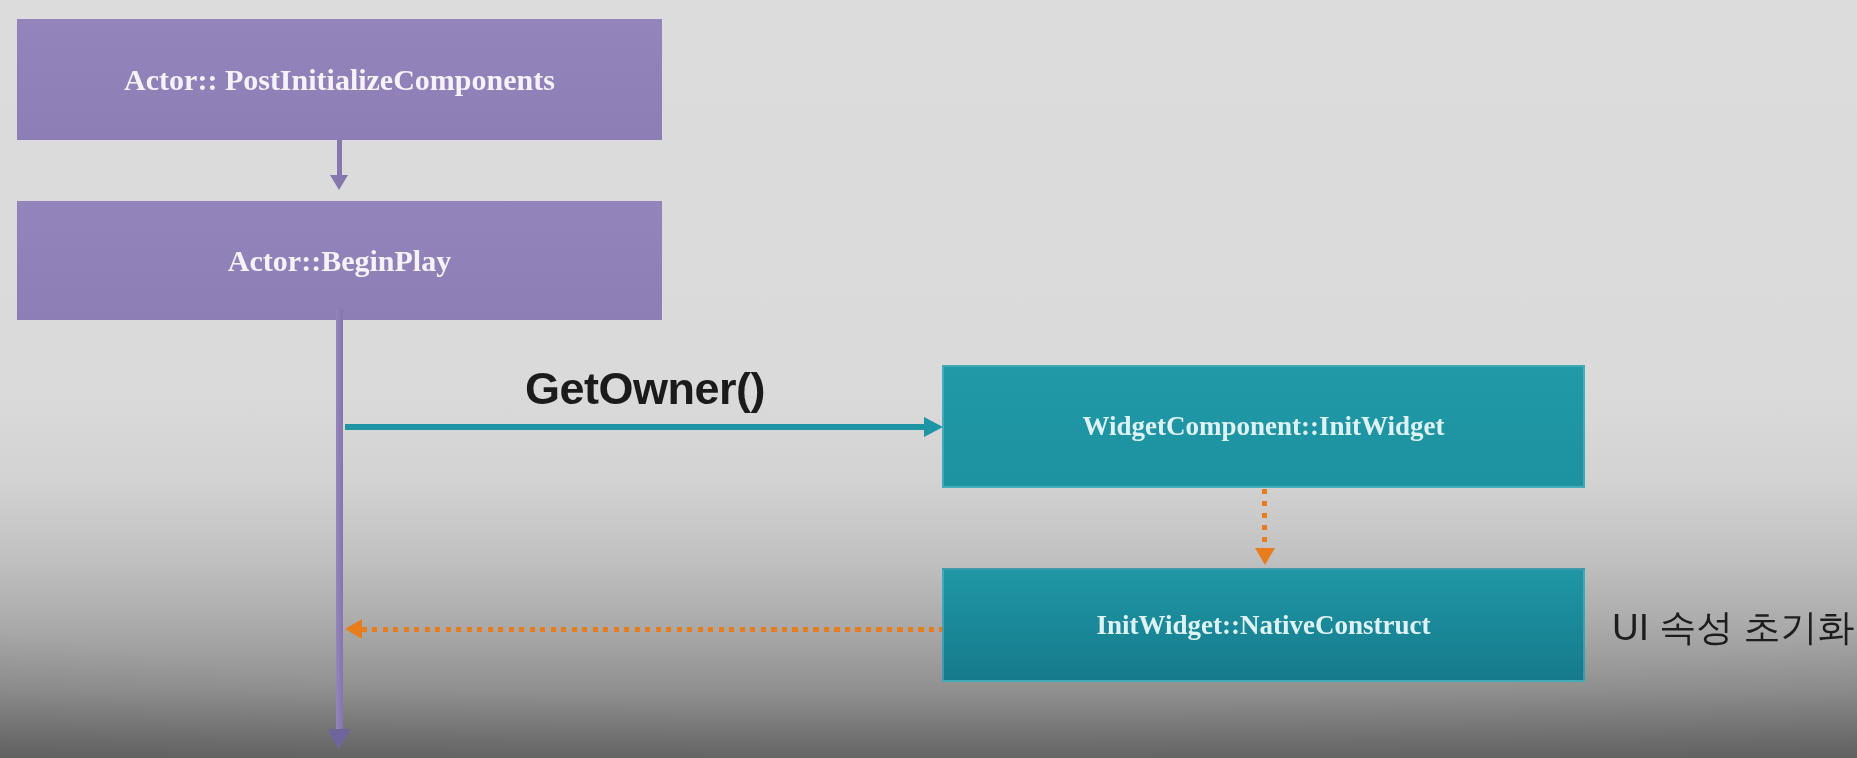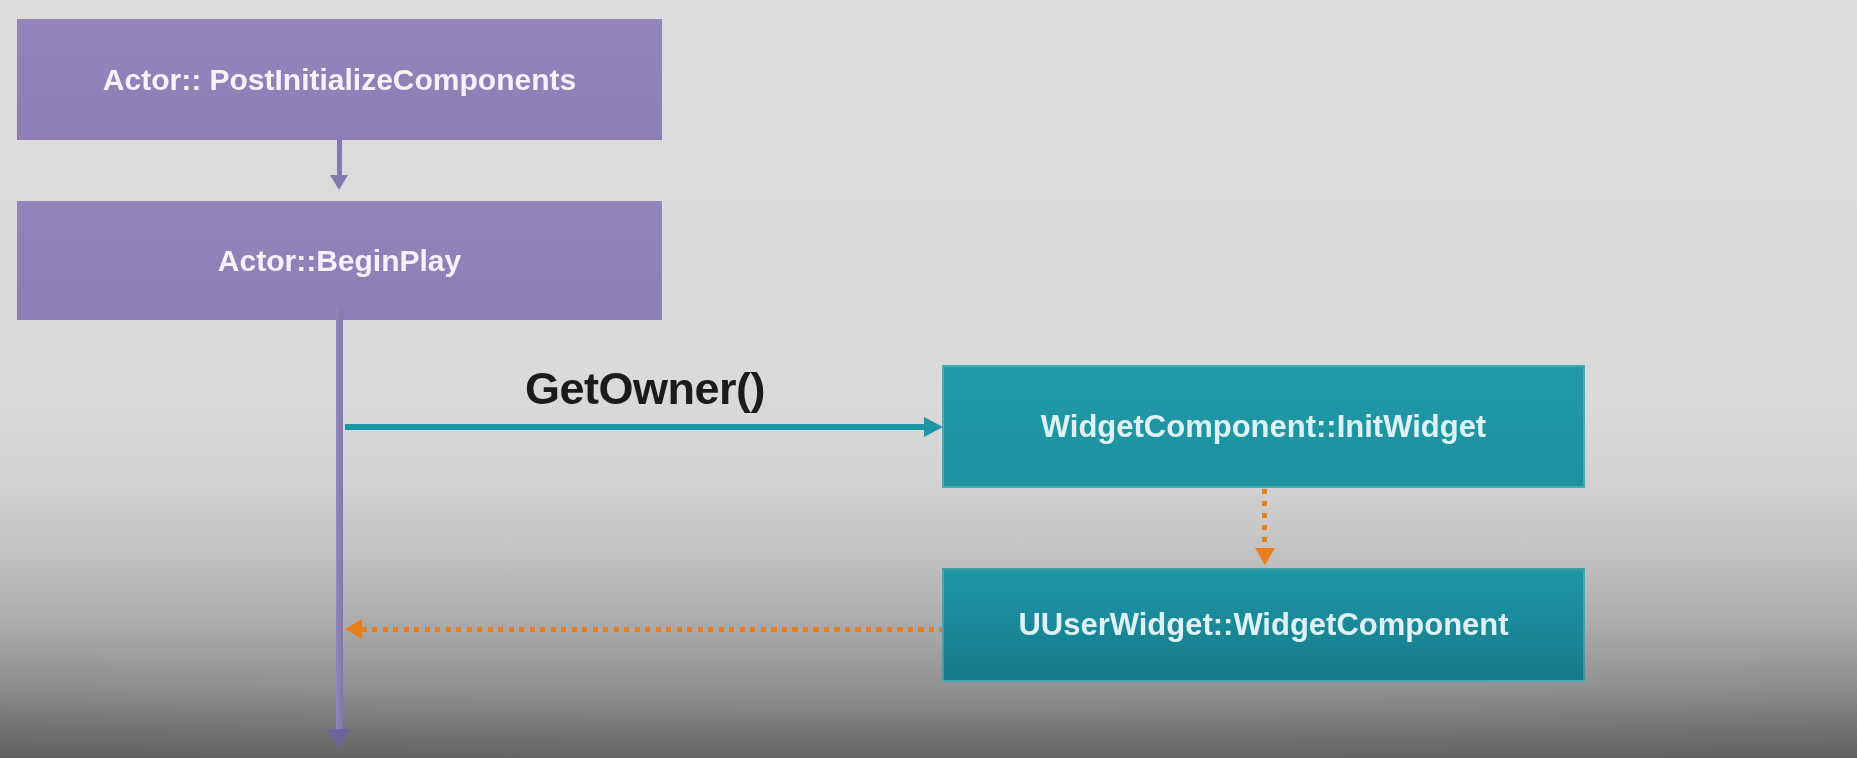--- a/index.html
+++ b/index.html
@@ -16,32 +16,33 @@
       linear-gradient(180deg,
         #dcdcdc 0%, #dadada 52%, #d3d3d3 63%,
         #c2c2c2 73%, #acacac 82%, #909090 91%,
         #757575 97%, #686868 100%);
   }
   .node {
     position: absolute;
     display: flex; align-items: center; justify-content: center;
     text-align: left;
     font-weight: 700;
+    font-family: Liberation Serif, serif;
   }
   .node.purple {
     background: linear-gradient(180deg, #9384bc 0%, #8e7eb6 100%);
     color: #f5f2fa;
     font-size: 30px;
   }
   .node.teal {
     background: linear-gradient(180deg, #2199a7 0%, #1d92a1 100%);
     border: 2px solid rgba(140, 210, 220, 0.35);
     box-sizing: border-box;
     color: #def2f5;
-    font-size: 31px;
+    font-size: 27px;
   }
   .node.teal.shaded {
     background: linear-gradient(180deg, #1f97a5 0%, #157a8c 100%);
   }
   .shaft-v, .shaft-h { position: absolute; }
   .head { position: absolute; width: 0; height: 0; }
   .edge-label {
     position: absolute;
     color: #1b1b1b;
     font-size: 45px;
@@ -127,19 +128,20 @@
   <div class="edge-label c3-label">GetOwner()</div>
 
   <div class="node teal n-initwidget">
     <span>WidgetComponent::InitWidget</span>
   </div>
 
   <div class="shaft-v c4-shaft"></div>
   <div class="head c4-head"></div>
 
   <div class="node teal shaded n-nativeconstruct">
-    <span>UUserWidget::WidgetComponent</span>
+    <span>InitWidget::NativeConstruct</span>
   </div>
+  <div class="annotation a2">UI 속성 초기화</div>
 
   <div class="shaft-h c5-shaft"></div>
   <div class="head c5-head"></div>
 
 </div>
 
 </body></html>

